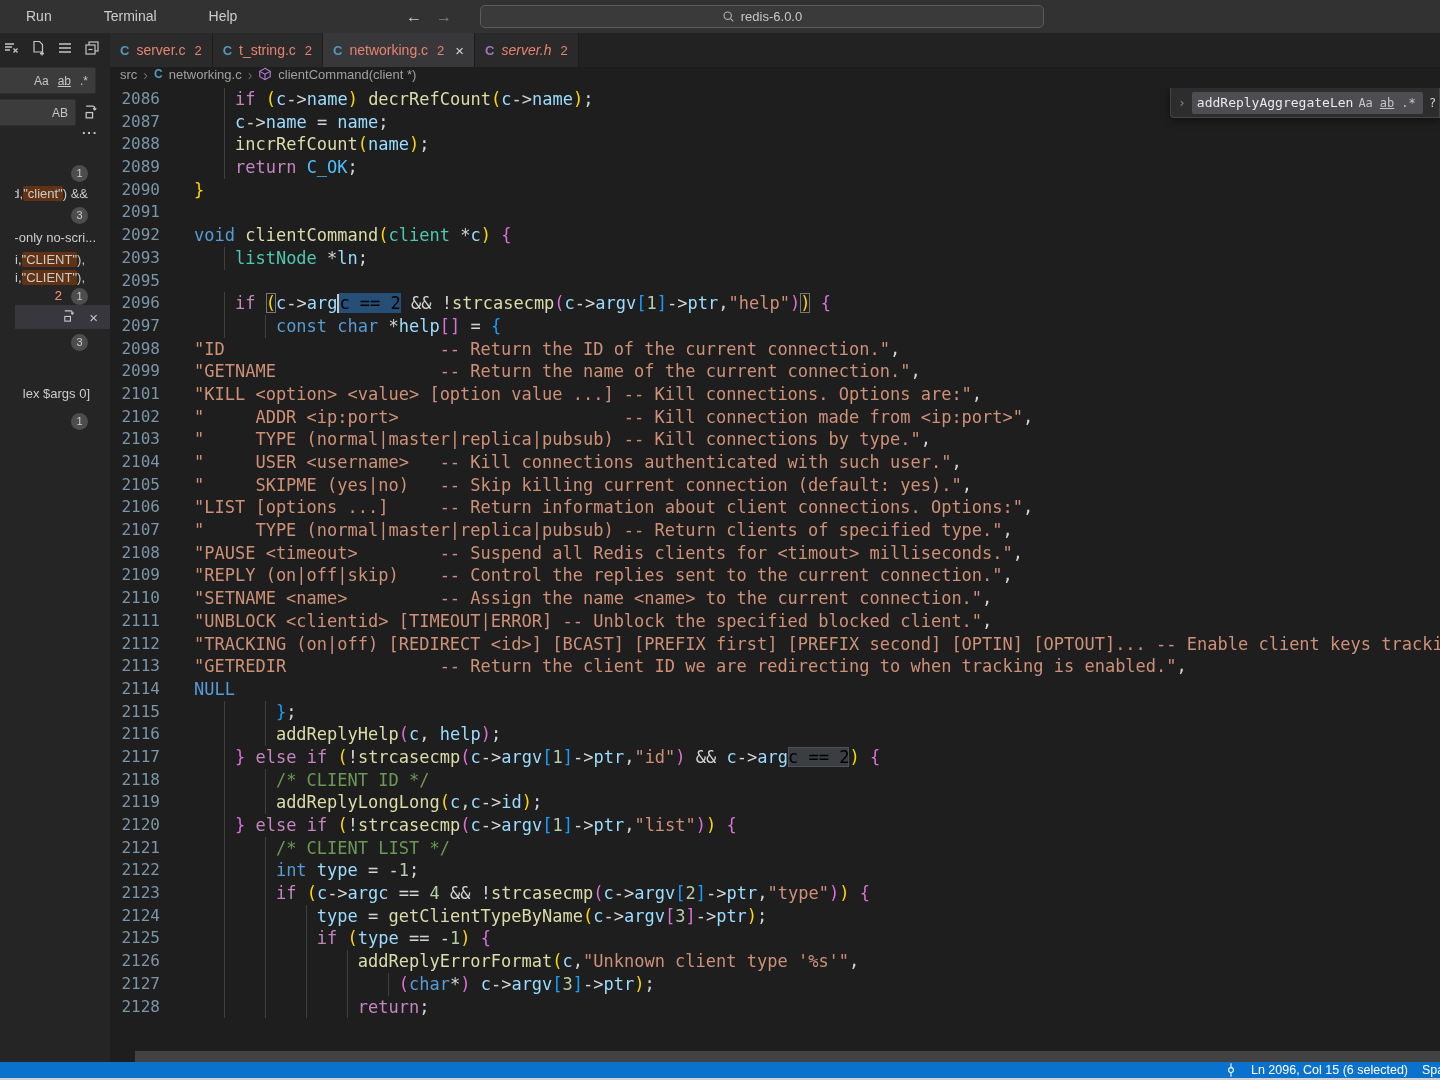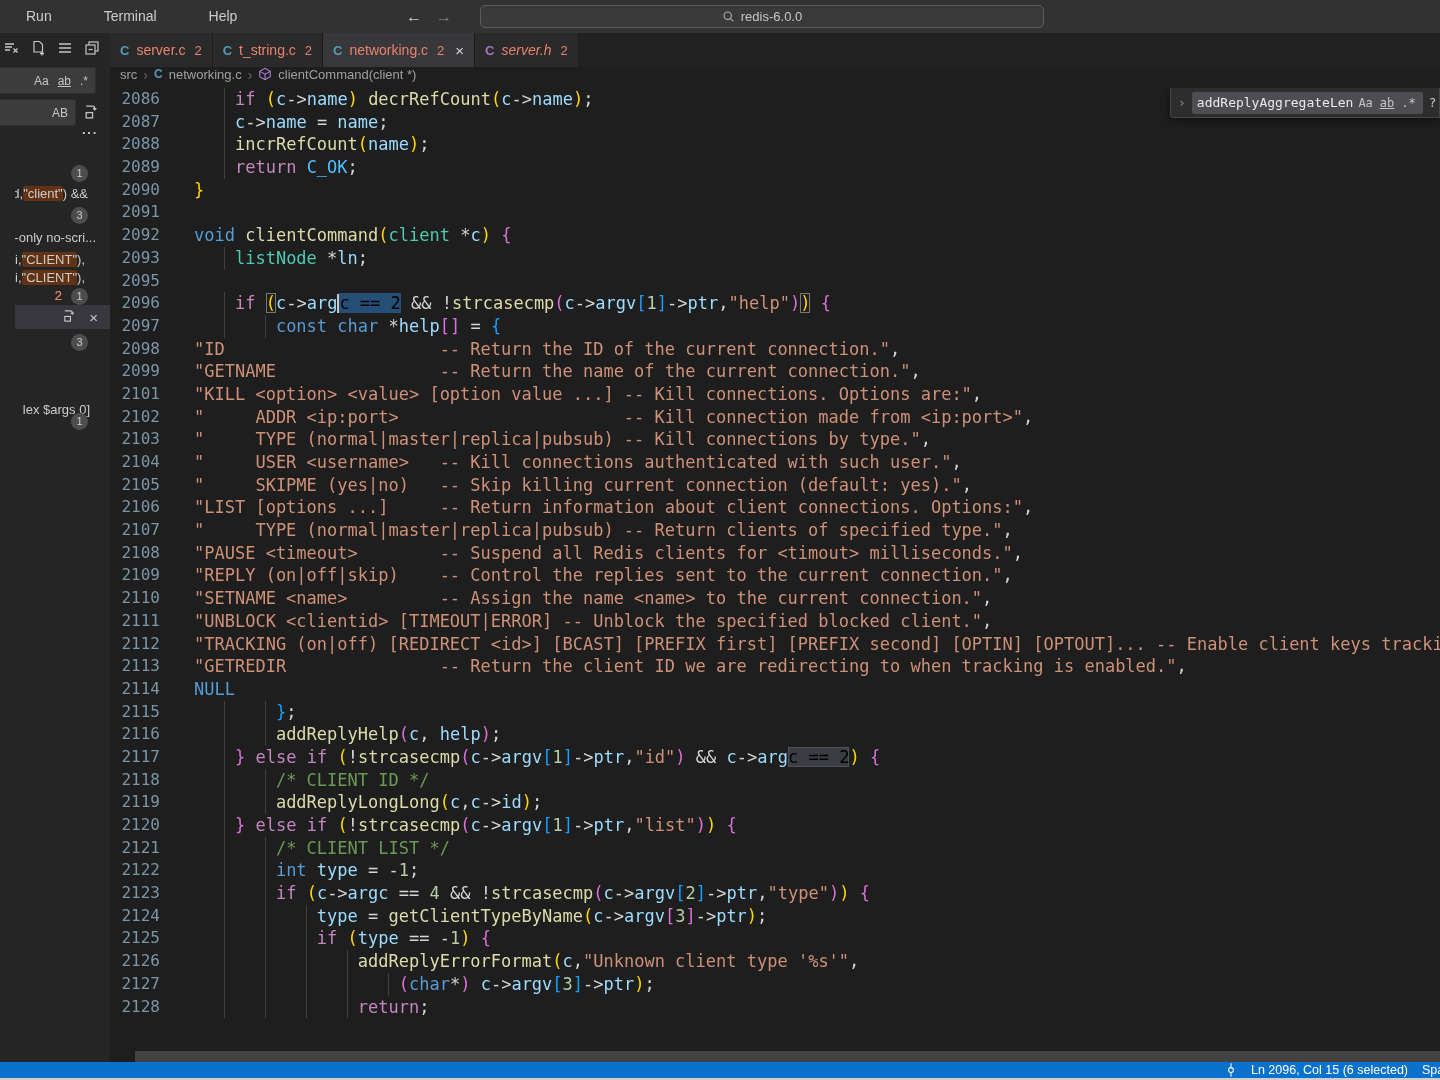--- a/index.html
+++ b/index.html
@@ -195,21 +195,21 @@
           <span><svg width="15" height="15" viewBox="0 0 16 16">
               <path d="M3 3h6a2 2 0 0 1 2 2v1" stroke="#c5c5c5" stroke-width="1.2" fill="none"></path>
               <path d="M9.5 5l1.5 1.5L12.5 5" stroke="#c5c5c5" stroke-width="1.2" fill="none"></path>
               <rect x="3" y="9" width="6" height="5" stroke="#c5c5c5" stroke-width="1.2" fill="none"></rect>
             </svg></span>
           <span class="x-glyph">×</span>
         </div>
         <div class="sb-row" style="top: 300px;">
           <span class="badge" style="right: 22px;">3</span>
         </div>
-        <div class="sb-row" style="top: 368px;">
+        <div class="sb-row" style="top: 352px;">
           <span class="txt" style="right: 20px;"><span class="">lex $args 0]</span></span>
         </div>
         <div class="sb-row" style="top: 379px;">
           <span class="badge" style="right: 22px;">1</span>
         </div>
       </div>
   </div>
 
   <div class="editor-col">
     <div class="tabbar">

